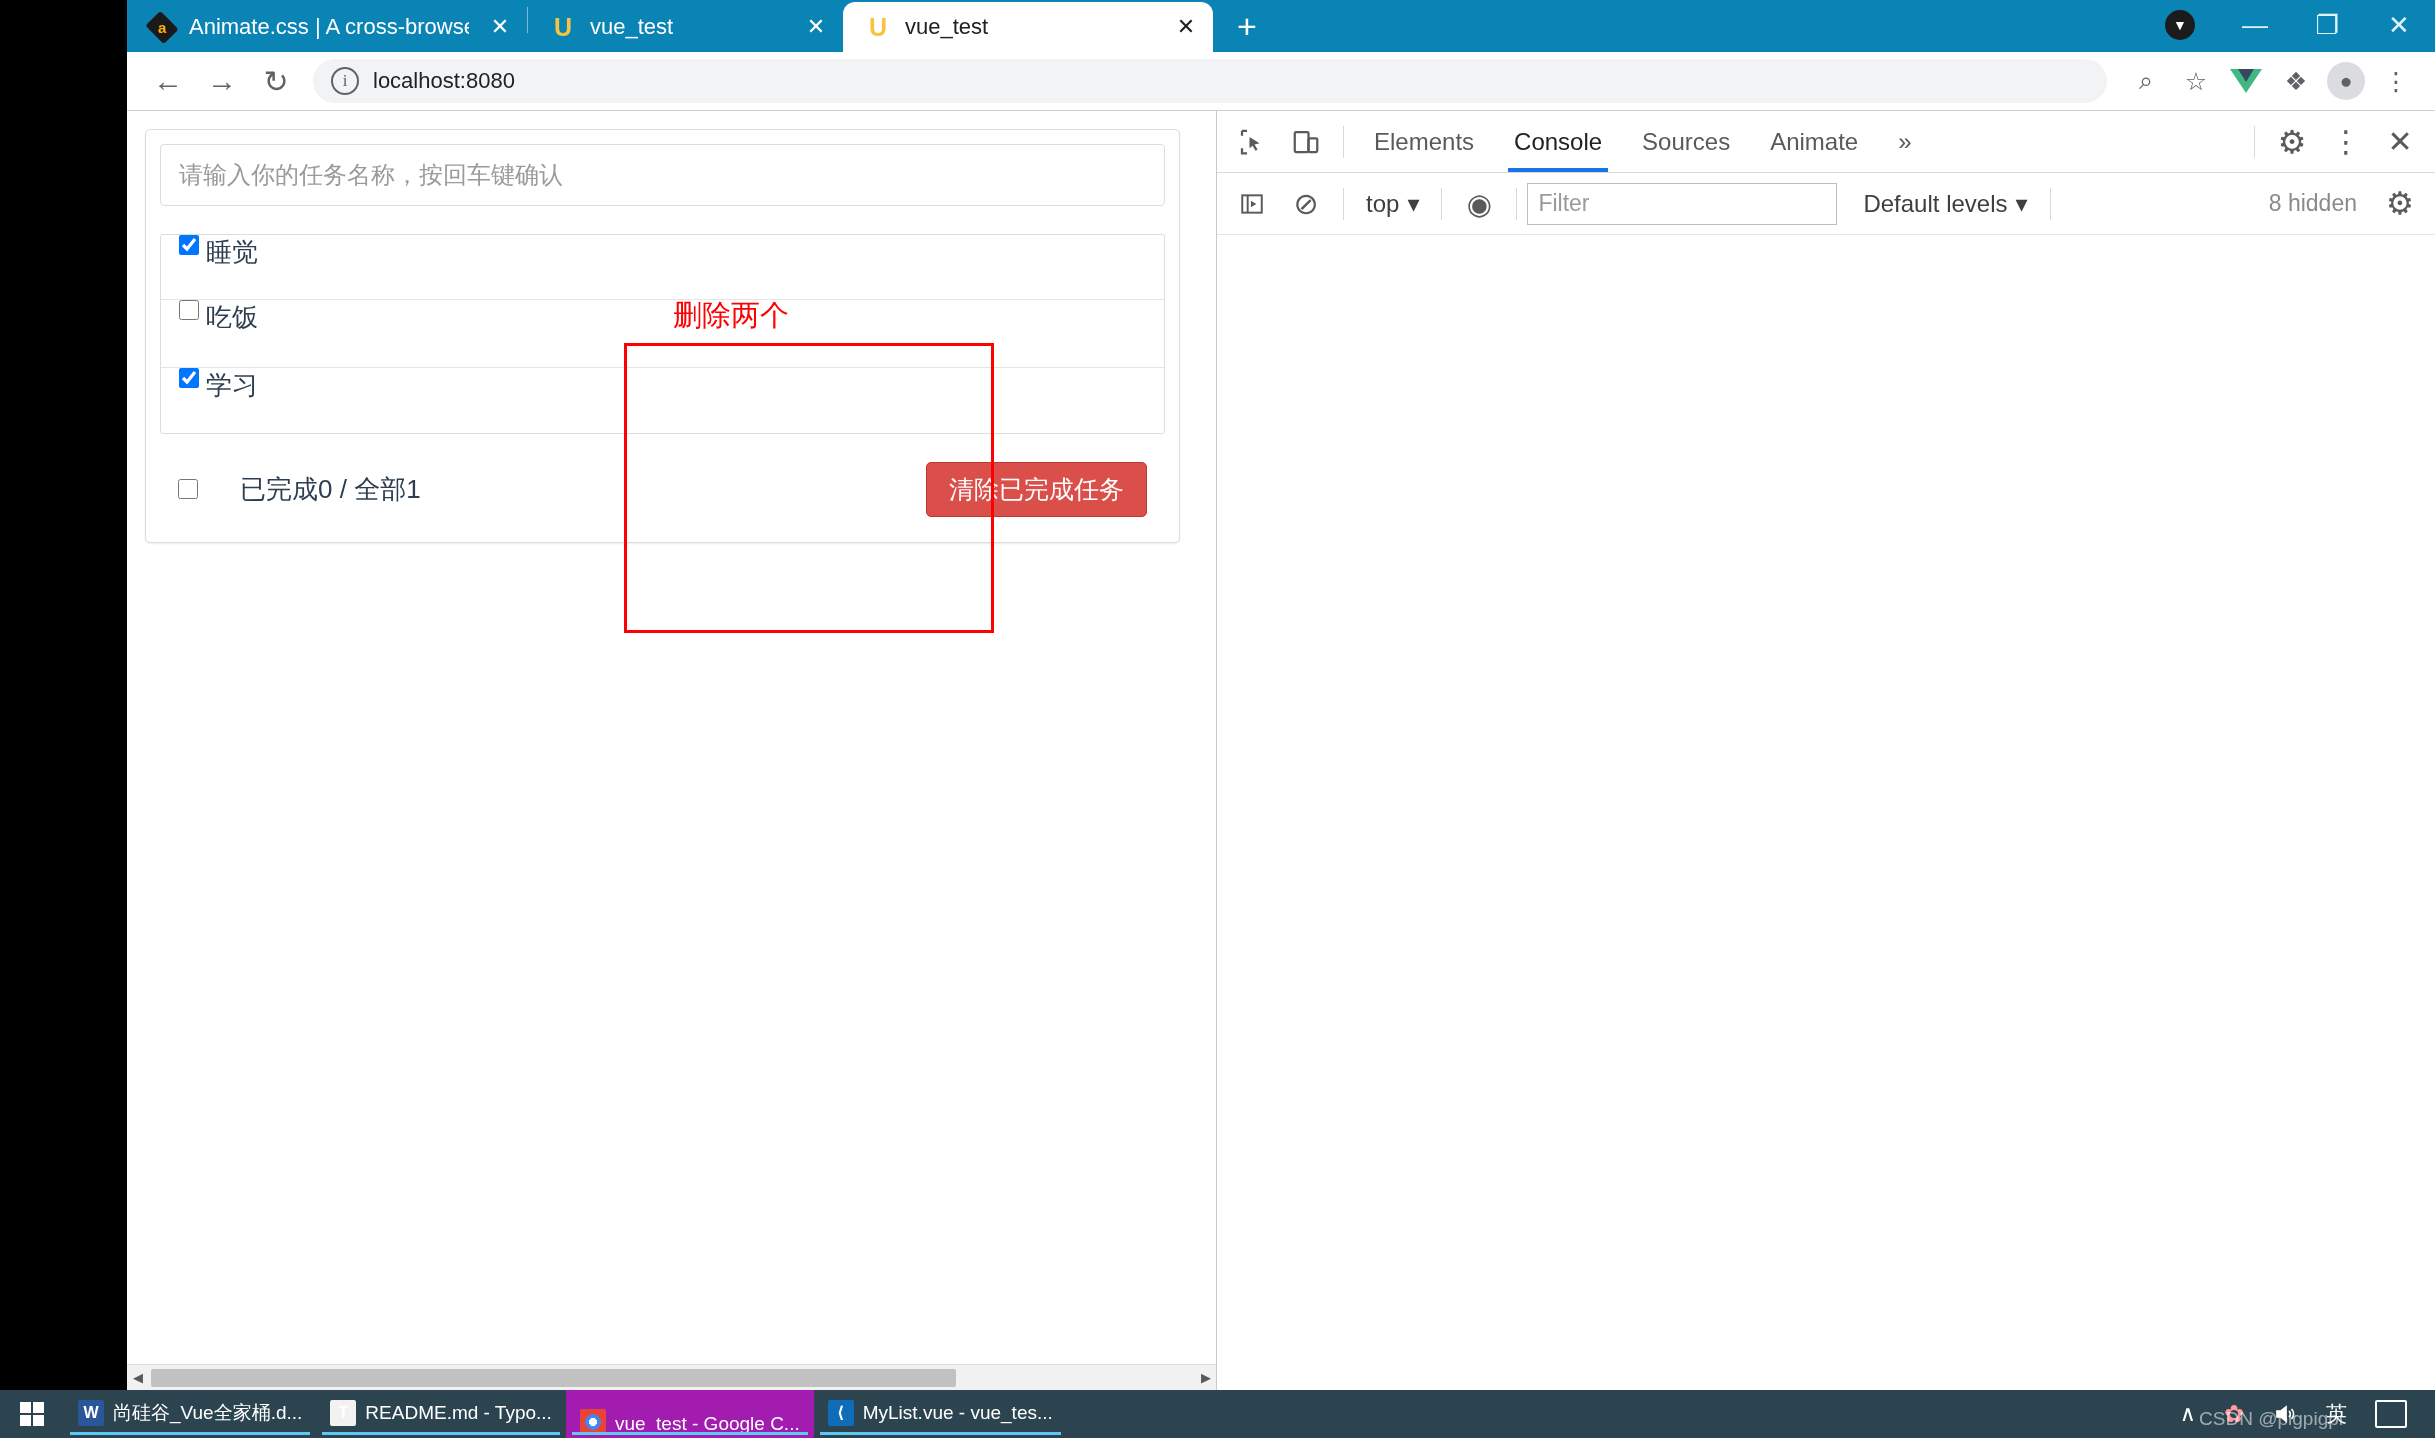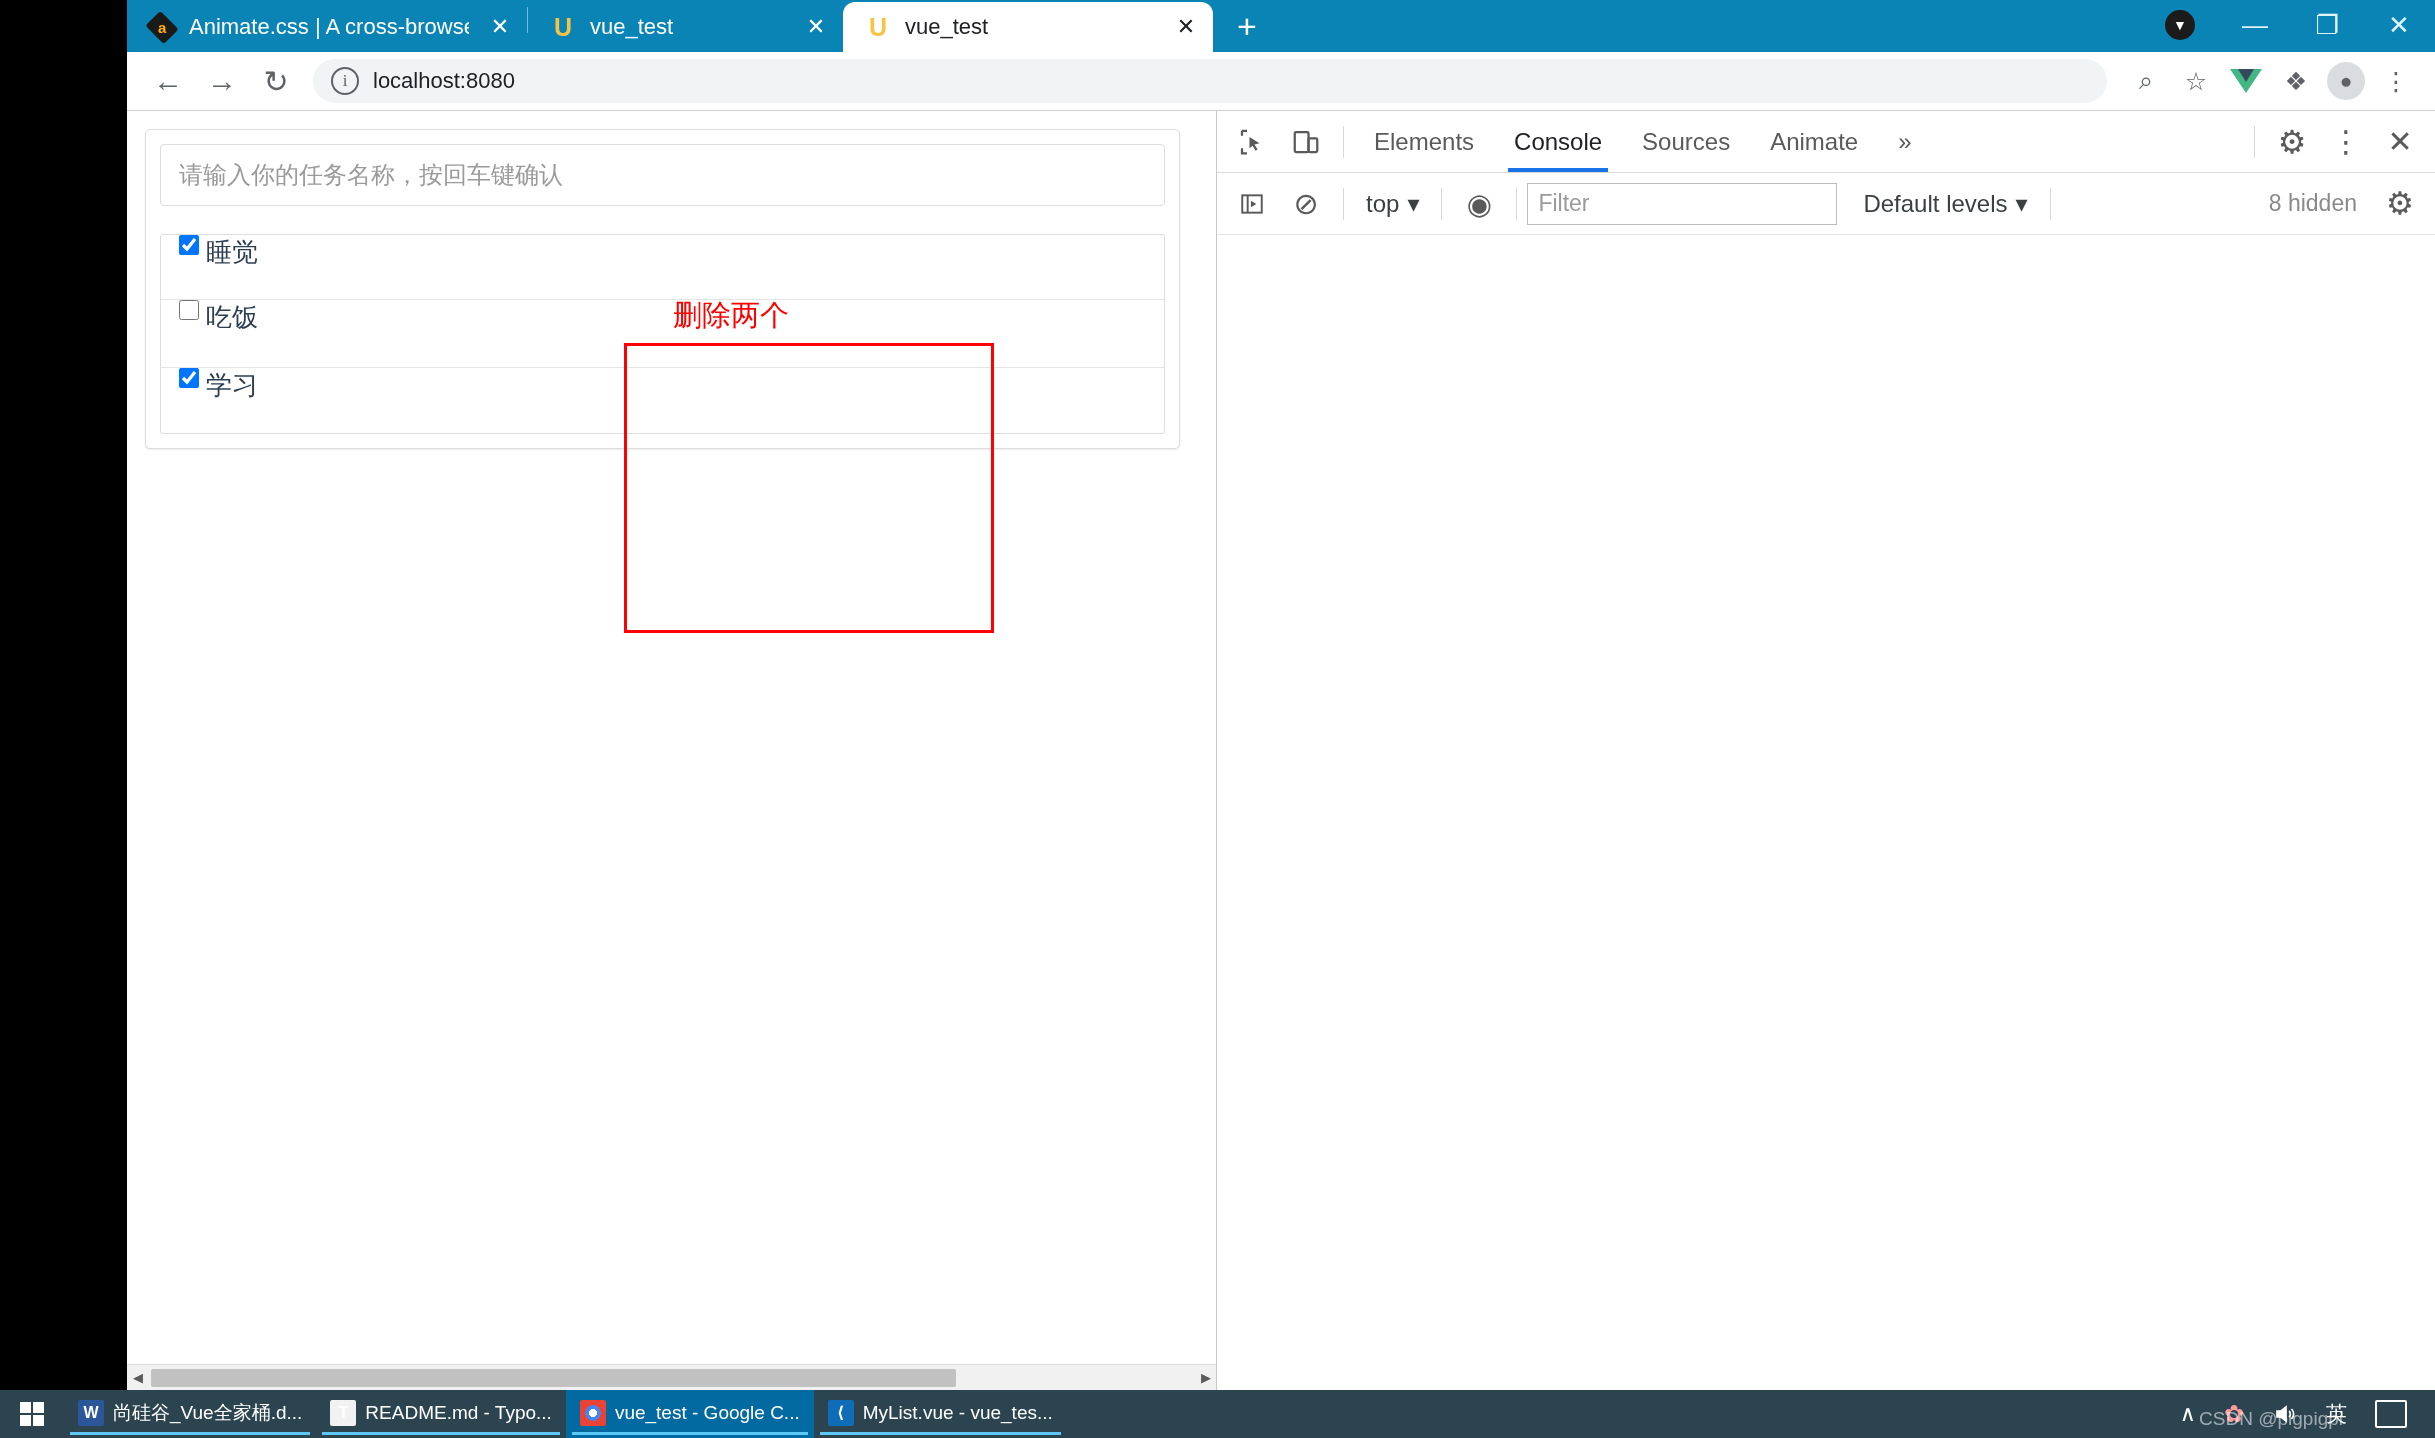--- a/index.html
+++ b/index.html
@@ -468,21 +468,21 @@
     height: 48px;
     display: flex;
     align-items: center;
     padding: 0 14px;
     color: #ffffff;
     font-size: 19px;
     max-width: 330px;
     border-bottom: 3px solid transparent;
     position: relative;
   }
-  .tb-task.active { background: #0369a1; }
+  .tb-task.active { background: #a21caf; align-items: flex-end; }
   .tb-task .tb-app-icon {
     width: 26px; height: 26px;
     margin-right: 9px;
     flex: 0 0 26px;
     display: flex; align-items: center; justify-content: center;
     font-size: 16px;
     font-weight: bold;
     border-radius: 2px;
     color: #ffffff;
   }
@@ -609,20 +609,25 @@
             <li class="todo-item tall">
               <input type="checkbox" style="">
               <span>吃饭</span>
             </li>
             <li class="todo-item">
               <input type="checkbox" checked="" style="">
               <span>学习</span>
             </li>
           </ul>
 
+          <div class="todo-footer">
+            <input class="footer-check" type="checkbox" style="">
+            <span class="footer-text">已完成0 / 全部1</span>
+            <button class="clear-btn">清除已完成任务</button>
+          </div>
         </div>
 
         <div class="annot-box"></div>
         <div class="annot-label">删除两个</div>
 
         <div class="page-hscroll">
           <span class="hs-arrow">◀</span>
           <span class="hs-track">
             <span class="hs-thumb"></span>
           </span>

